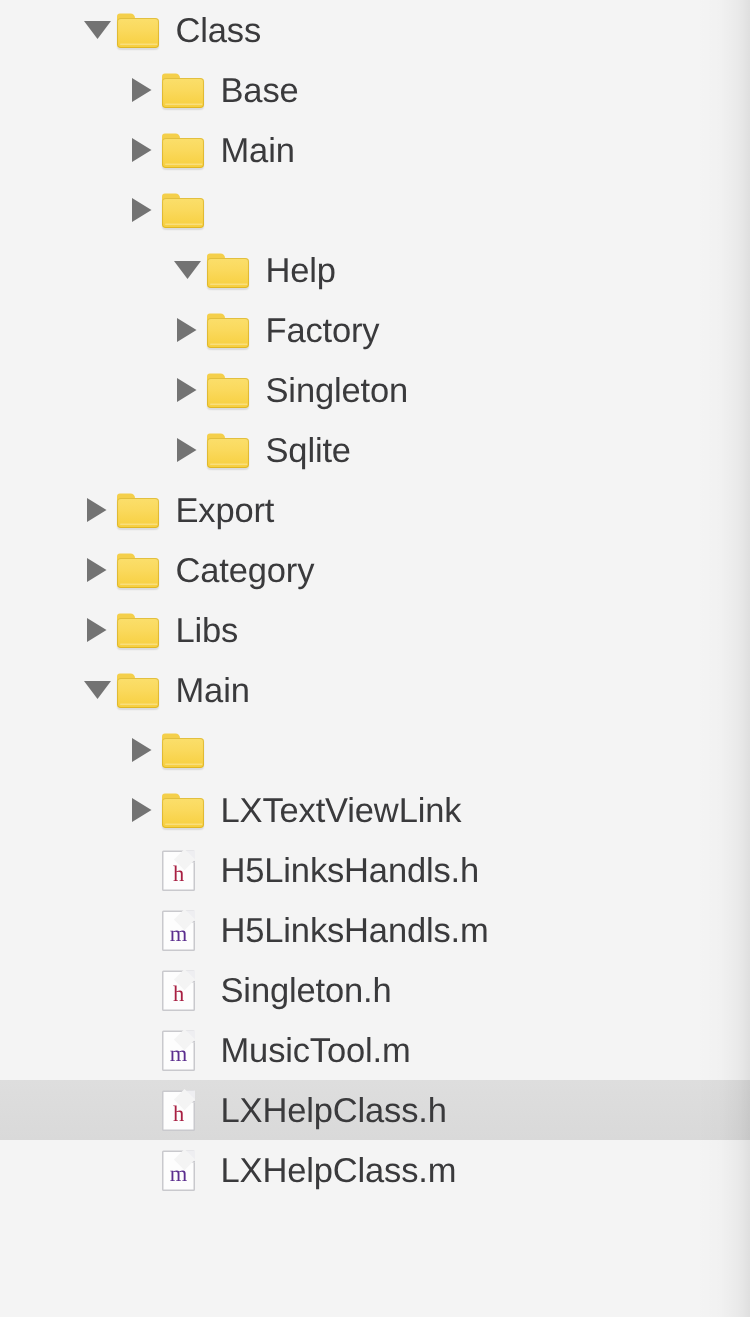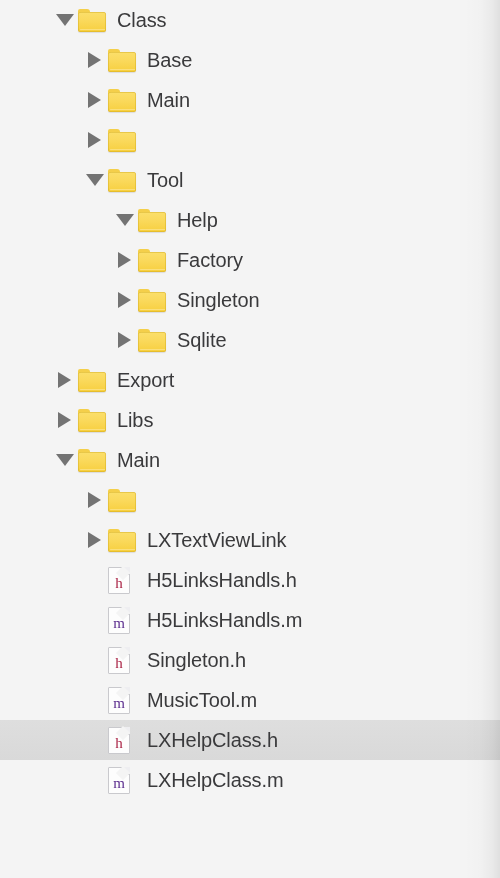--- a/index.html
+++ b/index.html
@@ -182,21 +182,21 @@
     font-size: 15px;
     line-height: 15px;
     font-weight: 400;
   }
   .file .glyph.h { color: #a81f42; }
   .file .glyph.m { color: #5b2d8e; }
 
   .label {
     flex: 0 0 auto;
     padding-left: 9px;
-    font-size: 20px;
+    font-size: 23px;
     line-height: 28px;
     color: #3a3a3c;
     letter-spacing: -0.1px;
   }
 </style>
 </head>
 <body>
 
 <div id="navigator">
   <div id="tree">
@@ -245,33 +245,20 @@
           <span class="tri"></span>
         </div>
         <div class="icon">
           <div class="folder">
             <div class="tab"></div>
             <div class="body"></div>
           </div>
         </div>
       </div>
       <div class="row">
-        <div class="indent" style="width: 86px;"></div>
-        <div class="twisty open">
-          <span class="tri"></span>
-        </div>
-        <div class="icon">
-          <div class="folder">
-            <div class="tab"></div>
-            <div class="body"></div>
-          </div>
-        </div>
-        <div class="label">Tool</div>
-      </div>
-      <div class="row">
         <div class="indent" style="width: 116px;"></div>
         <div class="twisty open">
           <span class="tri"></span>
         </div>
         <div class="icon">
           <div class="folder">
             <div class="tab"></div>
             <div class="body"></div>
           </div>
         </div>
@@ -321,20 +308,33 @@
         <div class="twisty closed">
           <span class="tri"></span>
         </div>
         <div class="icon">
           <div class="folder">
             <div class="tab"></div>
             <div class="body"></div>
           </div>
         </div>
         <div class="label">Export</div>
+      </div>
+      <div class="row">
+        <div class="indent" style="width: 56px;"></div>
+        <div class="twisty closed">
+          <span class="tri"></span>
+        </div>
+        <div class="icon">
+          <div class="folder">
+            <div class="tab"></div>
+            <div class="body"></div>
+          </div>
+        </div>
+        <div class="label">Category</div>
       </div>
       <div class="row">
         <div class="indent" style="width: 56px;"></div>
         <div class="twisty closed">
           <span class="tri"></span>
         </div>
         <div class="icon">
           <div class="folder">
             <div class="tab"></div>
             <div class="body"></div>

